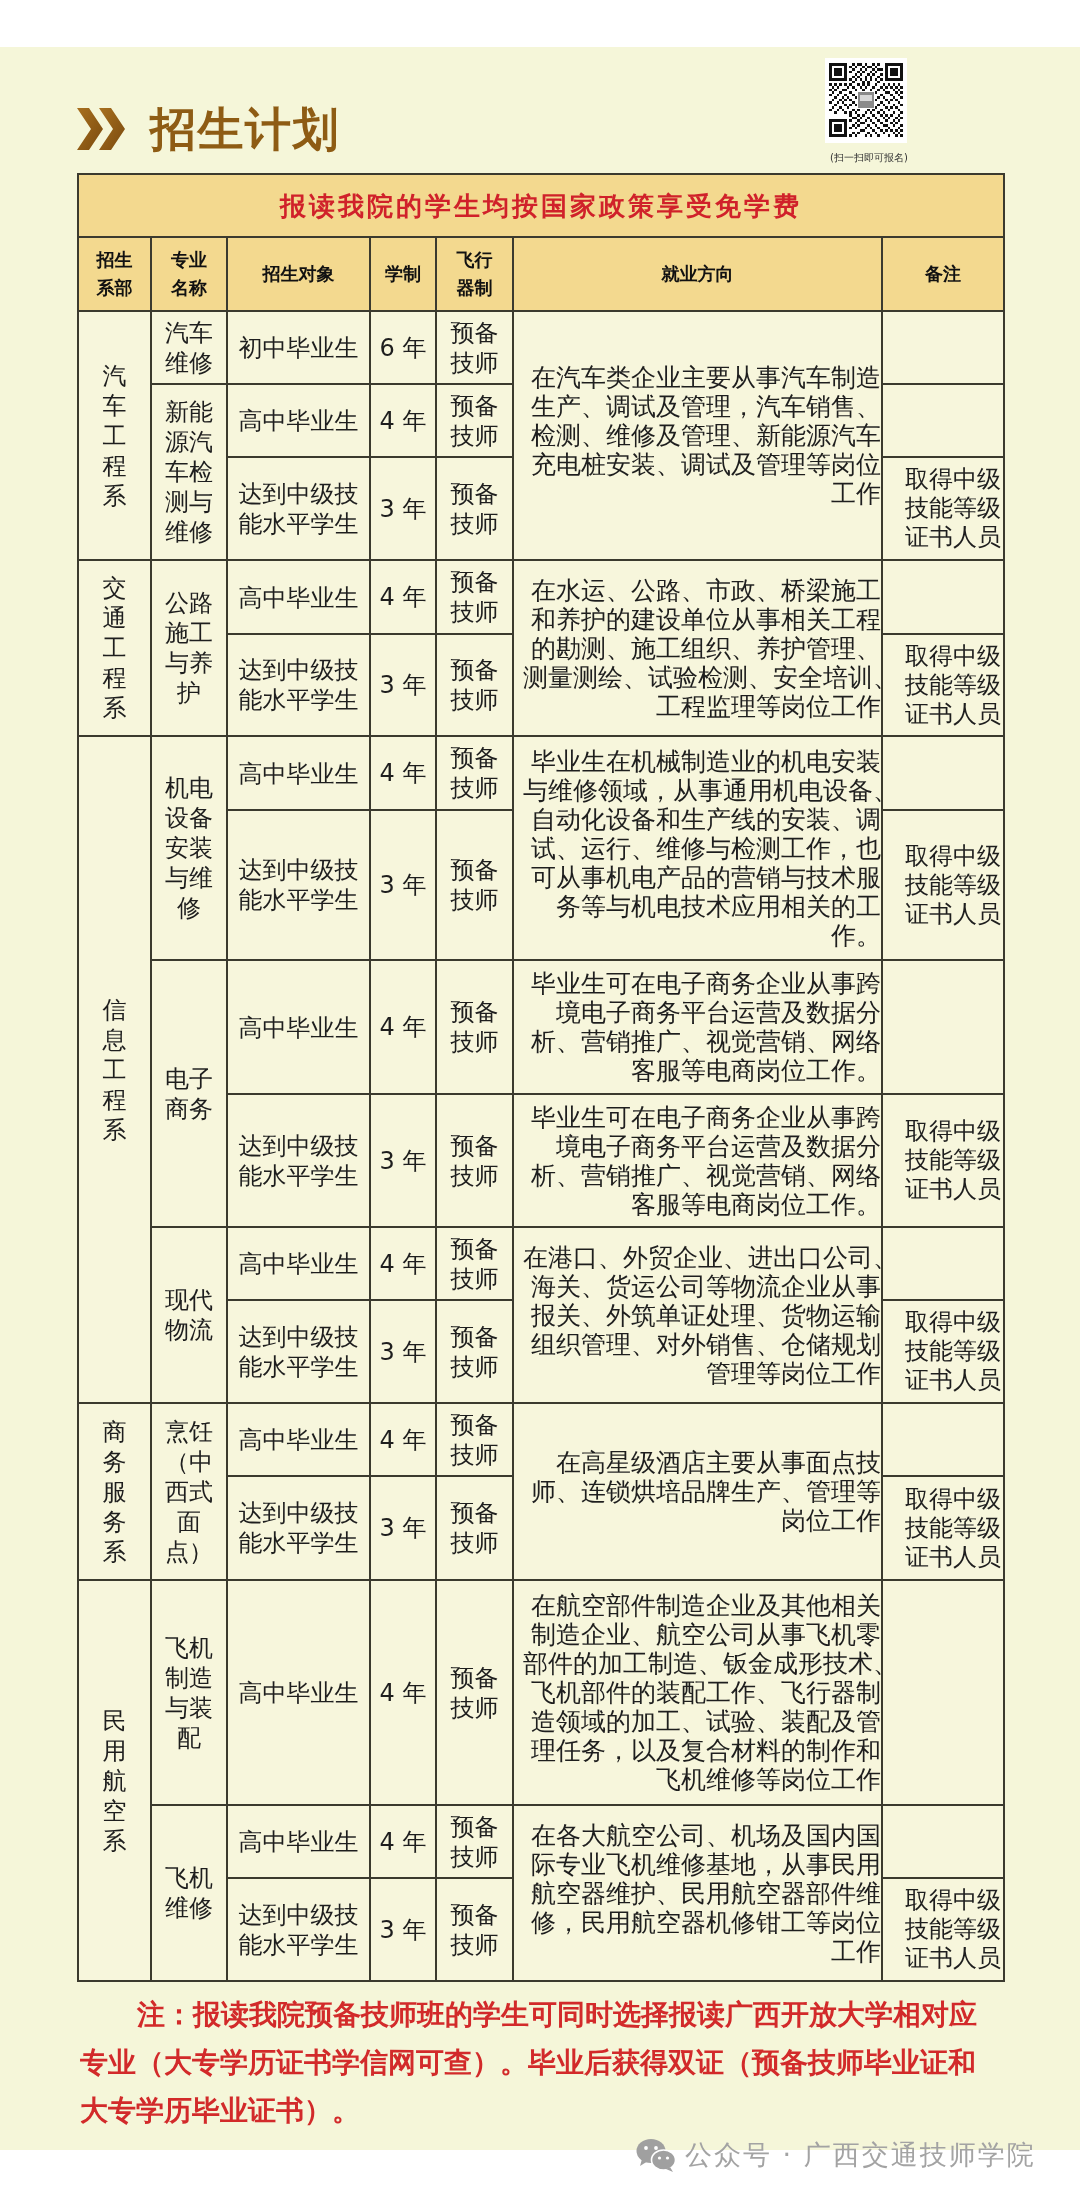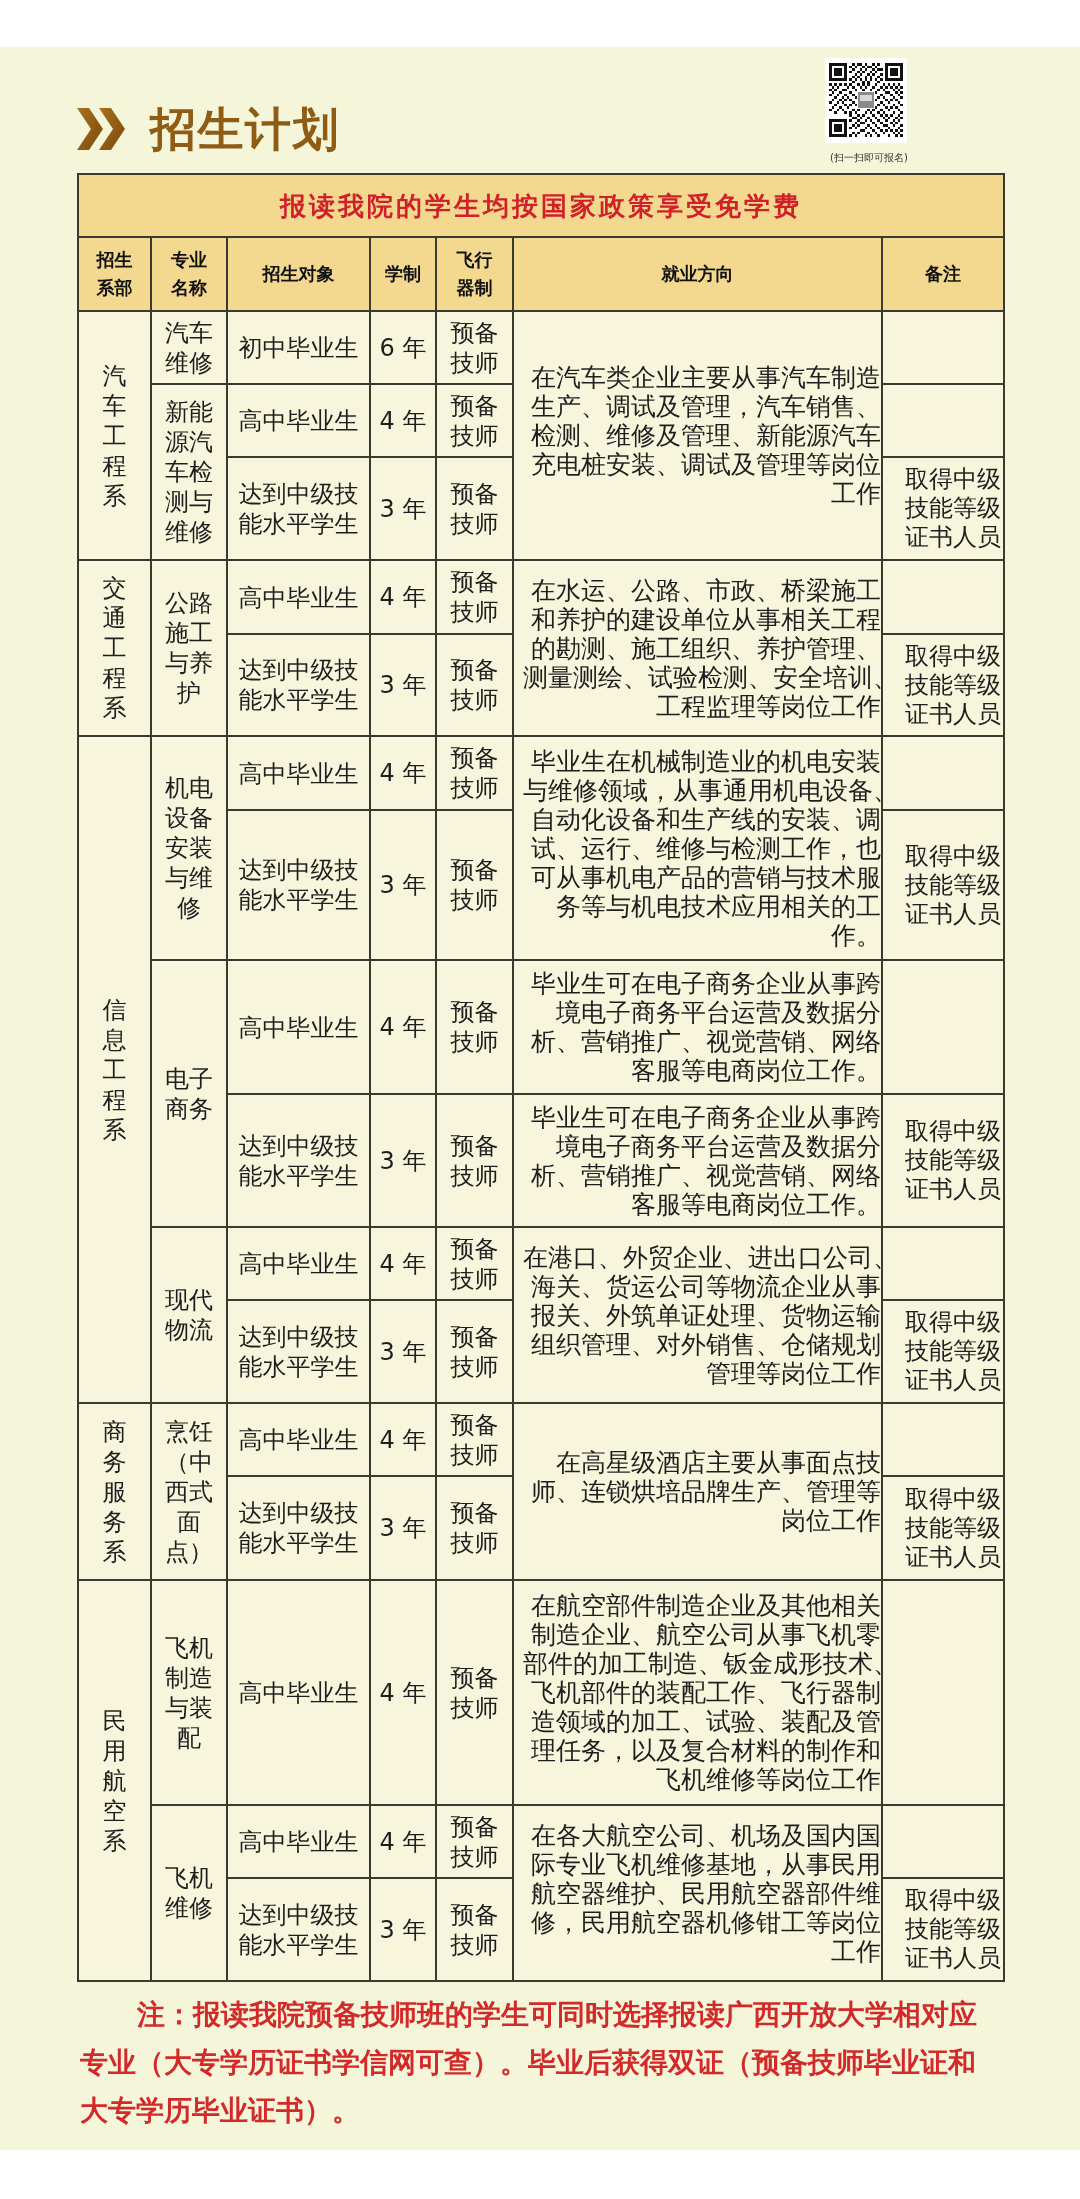--- a/index.html
+++ b/index.html
@@ -281,13 +281,26 @@
       <td><span class="w2">预备技师</span></td>
       <td><span class="w4">取得中级技能等级证书人员</span></td>
     </tr>
   </tbody>
     </table>
 
   <div class="footnote">注：报读我院预备技师班的学生可同时选择报读广西开放大学相对应
 专业（大专学历证书学信网可查）。毕业后获得双证（预备技师毕业证和
 大专学历毕业证书）。</div>
 
+  <div class="watermark">
+    <svg viewBox="0 0 42 34">
+      <ellipse cx="16" cy="13" rx="14.5" ry="12" fill="#a0a0a0"></ellipse>
+      <polygon points="7,21 5,28 13,23" fill="#a0a0a0"></polygon>
+      <circle cx="11" cy="10" r="1.9" fill="#ffffff"></circle>
+      <circle cx="21" cy="10" r="1.9" fill="#ffffff"></circle>
+      <ellipse cx="28.5" cy="22" rx="12" ry="10" fill="#a0a0a0" stroke="#ffffff" stroke-width="1.6"></ellipse>
+      <polygon points="35,29 38,34 31,31" fill="#a0a0a0"></polygon>
+      <circle cx="24.5" cy="20" r="1.6" fill="#ffffff"></circle>
+      <circle cx="32.5" cy="20" r="1.6" fill="#ffffff"></circle>
+    </svg>
+    <span>公众号 · 广西交通技师学院</span>
+  </div>
 </div>
 
 </body></html>

